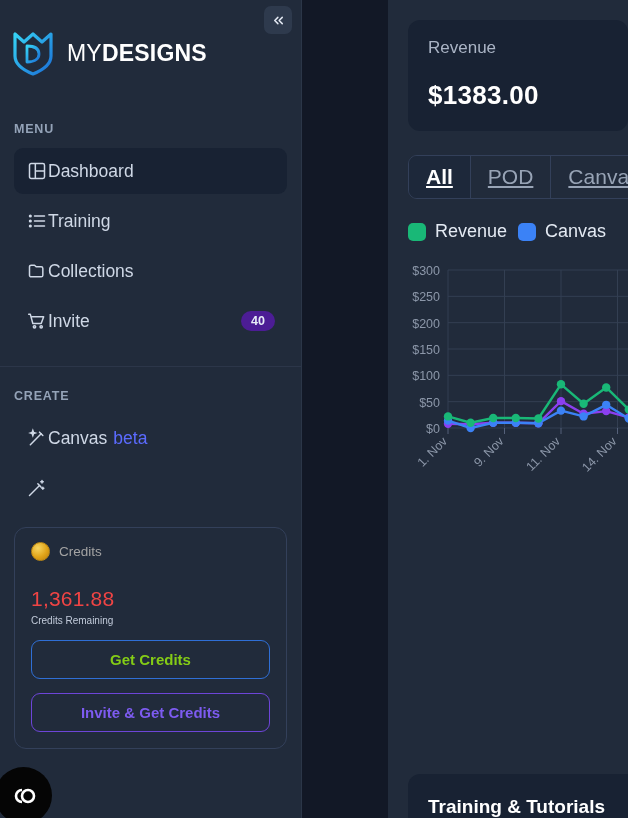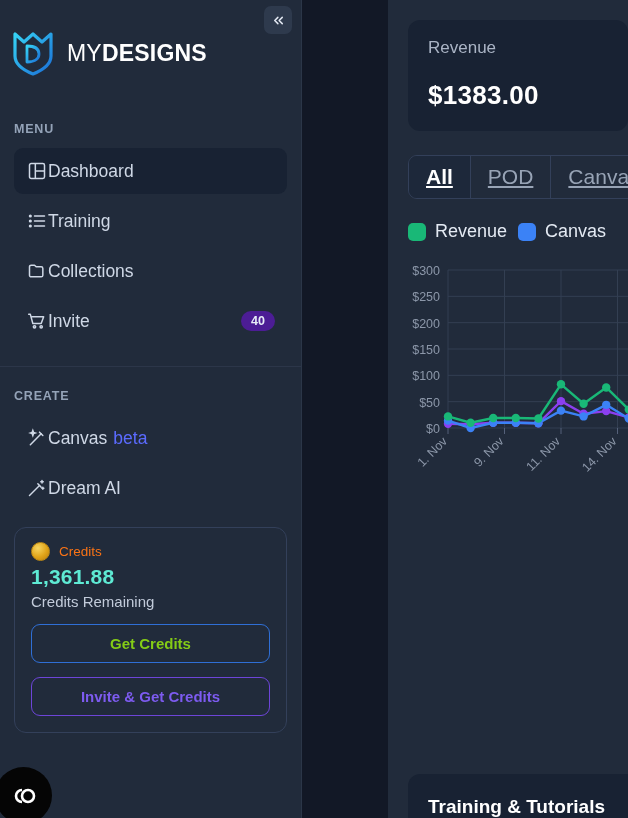--- a/index.html
+++ b/index.html
@@ -56,23 +56,23 @@
   .credits-card{
     margin:16px 14px 0 14px; border:1px solid #33405a; border-radius:12px;
     padding:14px 16px 16px 16px; background:#212b3b;
   }
   .credits-head{ display:flex; align-items:center; gap:9px; }
   .coin{
     width:19px; height:19px; border-radius:50%;
     background:radial-gradient(circle at 35% 30%, #f7d560 0%, #e0a419 55%, #b97d0c 100%);
     border:1px solid #c08b15; flex:0 0 19px;
   }
-  .credits-label{ font-size:13.5px; color:#f97316; }
-  .credits-value{ font-size:21px; font-weight:700; color:#5eead4; margin-top:4px; letter-spacing:.2px; }
-  .credits-sub{ font-size:15px; color:#c2cbda; margin-top:4px; }
+  .credits-label{ font-size:13.5px; color:#a3a3a3; }
+  .credits-value{ font-size:21px; font-weight:400; color:#ef4444; margin-top:26px; letter-spacing:.2px; }
+  .credits-sub{ font-size:10px; color:#c2cbda; margin-top:4px; }
   .pill-btn{
     display:block; width:100%; text-align:center; border-radius:9px;
     padding:10px 0; font-size:15px; font-weight:700; cursor:pointer;
     margin-top:14px; background:transparent;
   }
   .pill-blue{ border:1px solid #2f6fd6; color:#84cc16; }
   .pill-purple{ border:1px solid #6d45d8; color:#7d5bf0; }
 
   .co-widget{
     position:absolute; left:-5px; bottom:-6px; width:57px; height:57px;
@@ -225,21 +225,20 @@
       </div>
 
       <div class="nav-item">
         <span class="nav-icon">
           <svg width="20" height="20" viewBox="0 0 24 24" fill="none" stroke="#cfd8e6" stroke-width="1.8" stroke-linecap="round">
             <line x1="3" y1="21" x2="15" y2="9"></line>
             <path d="M13 7l4 4"></path>
             <path d="M18 3v3M16.5 4.5h3M19 11v2.5M17.8 12.2h2.4"></path>
           </svg>
         </span>
-        <span class="nav-label">Dream AI</span>
       </div>
     </nav>
 
     <div class="credits-card">
       <div class="credits-head">
         <span class="coin"></span>
         <span class="credits-label">Credits</span>
       </div>
       <div class="credits-value">1,361.88</div>
       <div class="credits-sub">Credits Remaining</div>

